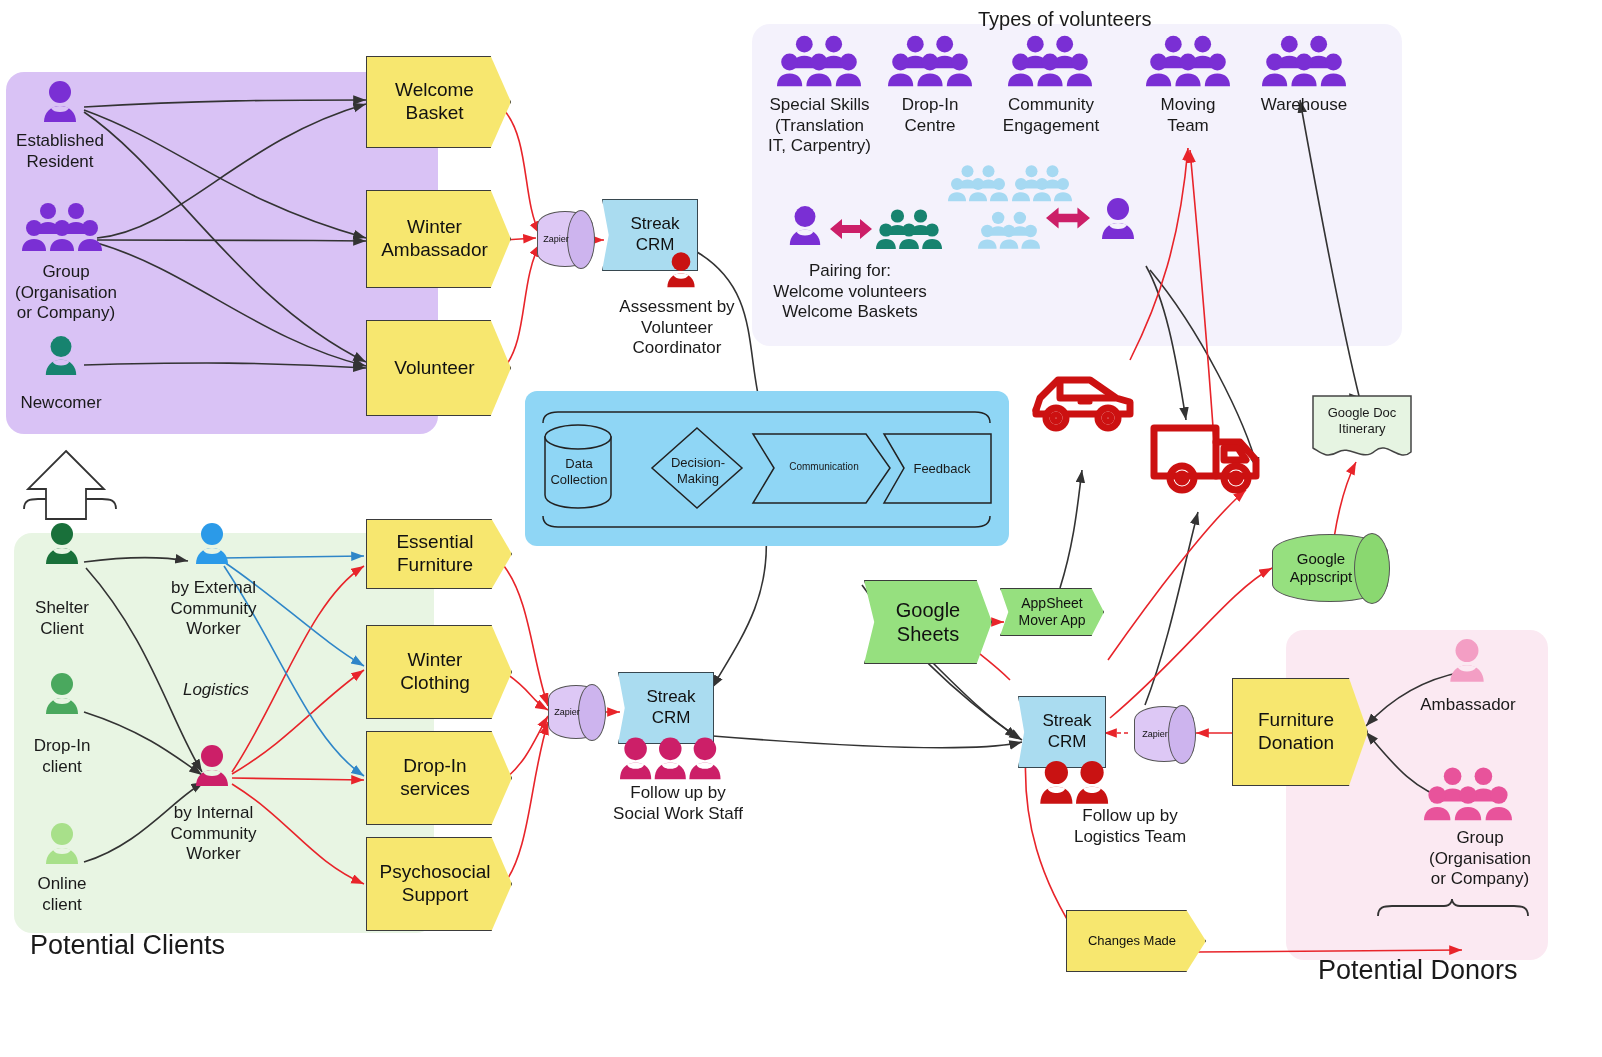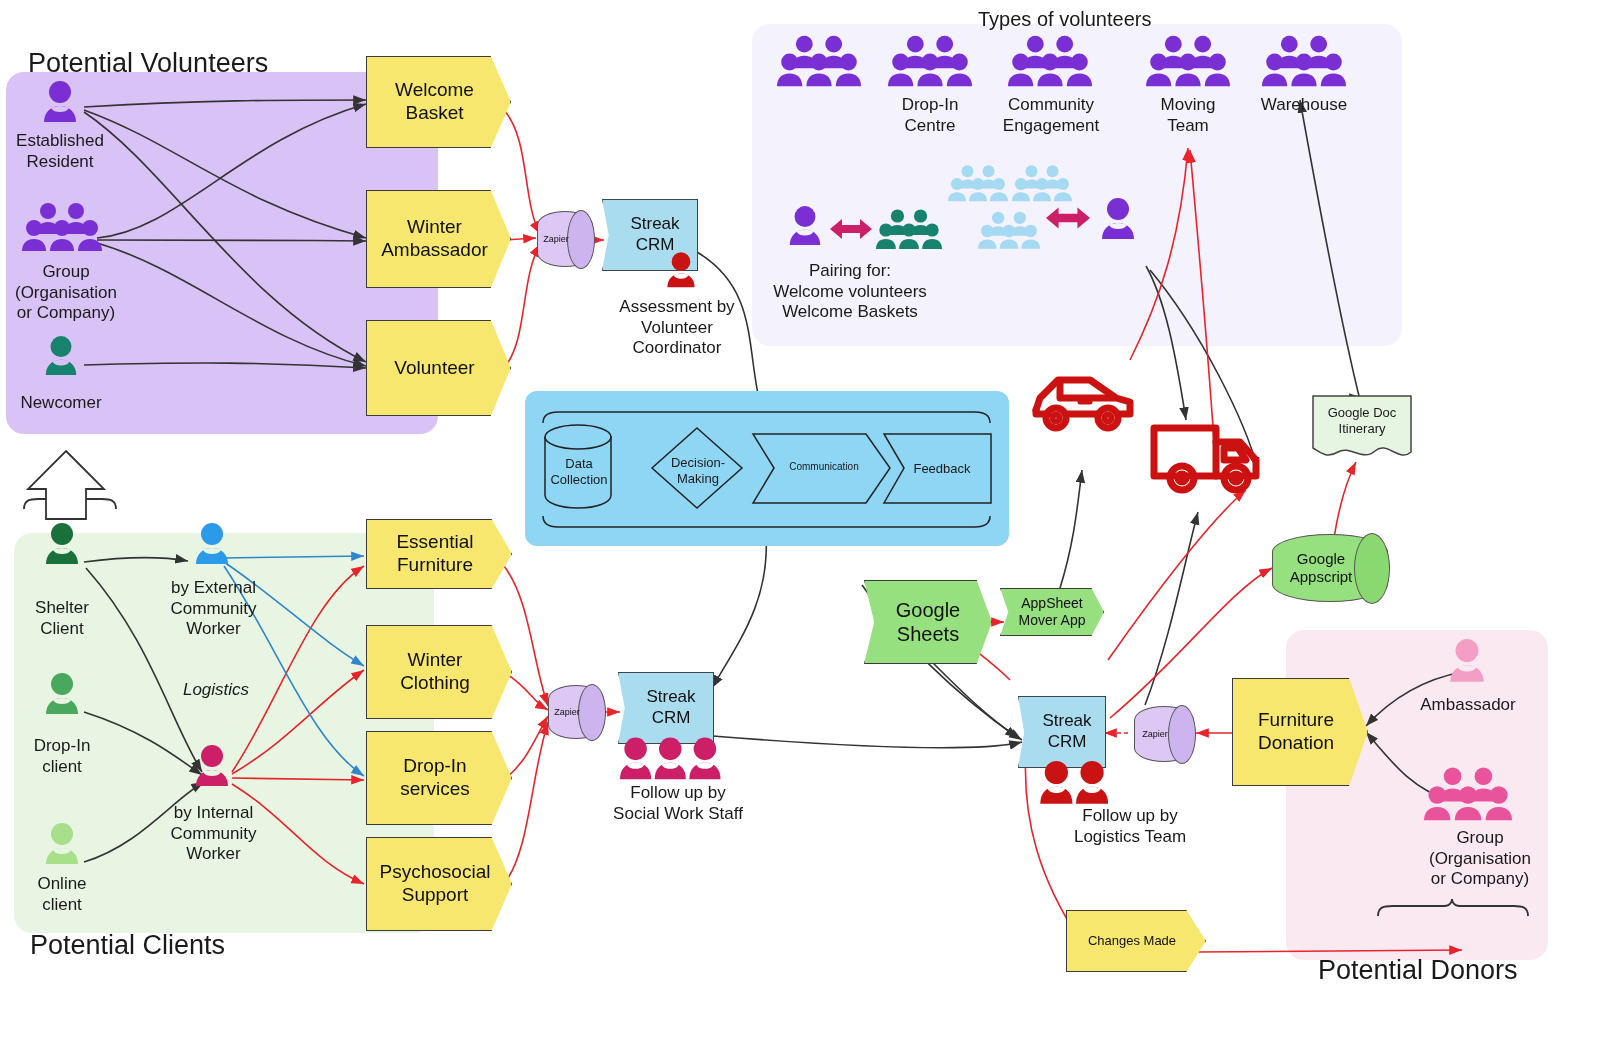--- a/index.html
+++ b/index.html
@@ -173,21 +173,20 @@
     </g>
 
     <g fill="none" stroke="#333" stroke-width="1.8">
       <path d="M24,509 C24,500 30,499 38,499 L62,499 C70,499 70,492 70,492 C70,492 70,499 78,499 L102,499 C110,499 116,500 116,509"></path>
       <path d="M1378,916 C1378,907 1384,906 1392,906 L1444,906 C1452,906 1452,899 1452,899 C1452,899 1452,906 1460,906 L1514,906 C1522,906 1528,907 1528,916"></path>
     </g>
 
     <path d="M66,451 L104,489 L86,489 L86,519 L46,519 L46,489 L28,489 Z" fill="#fff" stroke="#333" stroke-width="1.8"></path>
   </svg>
 
-  <div class="panel-title" style="left:28px;top:48px;">Potential Volunteers</div>
   <div class="panel-title" style="left:30px;top:930px;">Potential Clients</div>
   <div class="panel-title" style="left:1318px;top:955px;">Potential Donors</div>
   <div class="sec-title" style="left:978px;top:8px;">Types of volunteers</div>
 
   <div class="ico" style="left:40px;top:80px;">
     <svg width="40" height="46" viewBox="0 0 40 46">
         <circle cx="20" cy="12" r="11" fill="#7a2fd4"></circle>
         <path d="M20 26c-10 0-16 7-16 16h32c0-9-6-16-16-16z" fill="#7a2fd4"></path>
         <path d="M20 26c-4 0-7 1-9 2 2 3 5 4 9 4s7-1 9-4c-2-1-5-2-9-2z" fill="#d9c2f5"></path>
       </svg>
@@ -250,20 +249,21 @@
           <path d="M54 20c-8 0-12 5-12 12h24c0-7-4-12-12-12z"></path>
           <circle cx="12" cy="26" r="8"></circle>
           <path d="M12 37c-8 0-12 5-12 12h24c0-7-4-12-12-12z"></path>
           <circle cx="40" cy="26" r="8"></circle>
           <path d="M40 37c-8 0-12 5-12 12h24c0-7-4-12-12-12z"></path>
           <circle cx="68" cy="26" r="8"></circle>
           <path d="M68 37c-8 0-12 5-12 12h24c0-7-4-12-12-12z"></path>
         </g>
       </svg>
   </div>
+  <div class="lbl" style="left:752px;top:95px;width:135px;">Special Skills<br>(Translation<br>IT, Carpentry)</div>
 
   <div class="ico" style="left:888px;top:34px;">
     <svg width="84" height="56" viewBox="0 0 80 52">
         <g fill="#7a2fd4">
           <circle cx="26" cy="9" r="8"></circle>
           <path d="M26 20c-8 0-12 5-12 12h24c0-7-4-12-12-12z"></path>
           <circle cx="54" cy="9" r="8"></circle>
           <path d="M54 20c-8 0-12 5-12 12h24c0-7-4-12-12-12z"></path>
           <circle cx="12" cy="26" r="8"></circle>
           <path d="M12 37c-8 0-12 5-12 12h24c0-7-4-12-12-12z"></path>

